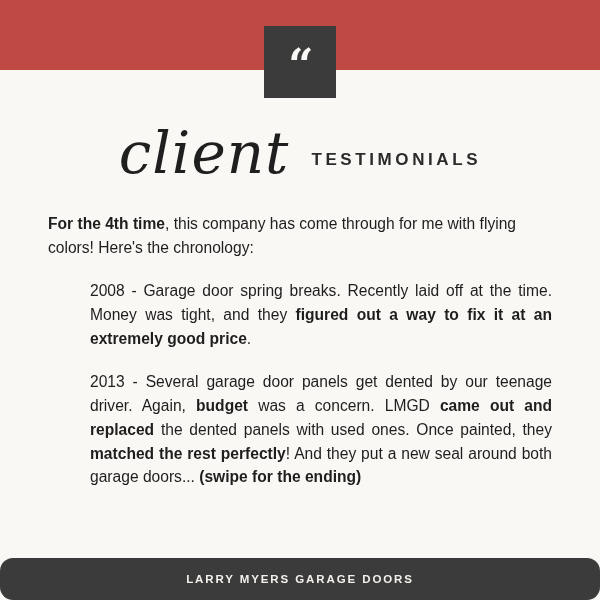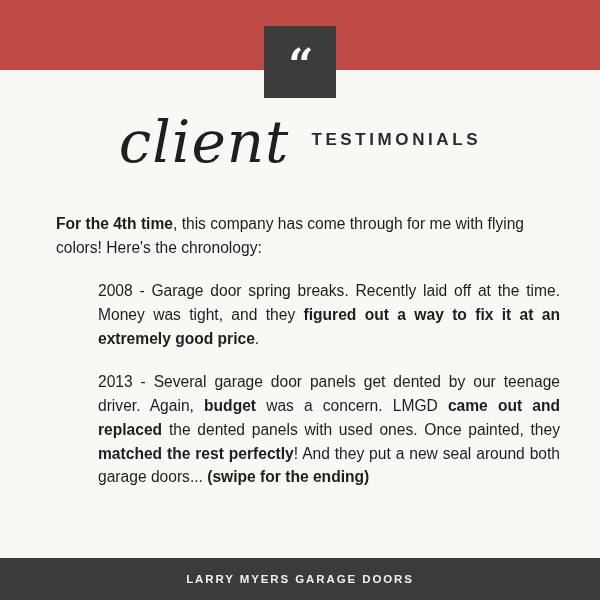--- a/index.html
+++ b/index.html
@@ -51,45 +51,46 @@
     transform: translateY(4px);
   }
   
   .heading {
     position: absolute;
     top: 100px;
     left: 0;
     width: 600px;
     height: 80px;
     display: flex;
-    align-items: center;
+    align-items: flex-end;
     justify-content: center;
   }
   .heading-script {
     font-family: "DejaVu Serif", serif;
     font-style: italic;
     font-size: 58px;
     color: #1f1f1f;
     line-height: 1;
     letter-spacing: 1px;
     transform: translateY(2px);
   }
   .heading-caps {
     font-family: "Liberation Sans", sans-serif;
     font-size: 17px;
     font-weight: 700;
     letter-spacing: 3.6px;
     color: #2b2b2b;
     margin-left: 22px;
+    margin-bottom: 10px;
   }
   
   .body-copy {
     position: absolute;
     top: 212px;
-    left: 56px;
+    left: 48px;
     width: 504px;
     font-size: 15.6px;
     line-height: 1.52;
     color: #1e1e1e;
   }
   .para {
     margin: 0 0 20px 0;
   }
   .para:last-child {
     margin-bottom: 0;
@@ -105,20 +106,21 @@
   .footer-band {
     position: absolute;
     left: 0;
     bottom: 0;
     width: 600px;
     height: 42px;
     background: #3b3b3b;
     display: flex;
     align-items: center;
     justify-content: center;
+    border-radius: 13px;
   }
   .footer-text {
     color: #f4f1ec;
     font-size: 11.5px;
     font-weight: 700;
     letter-spacing: 1.9px;
   }
 </style>
 </head>
 <body>

